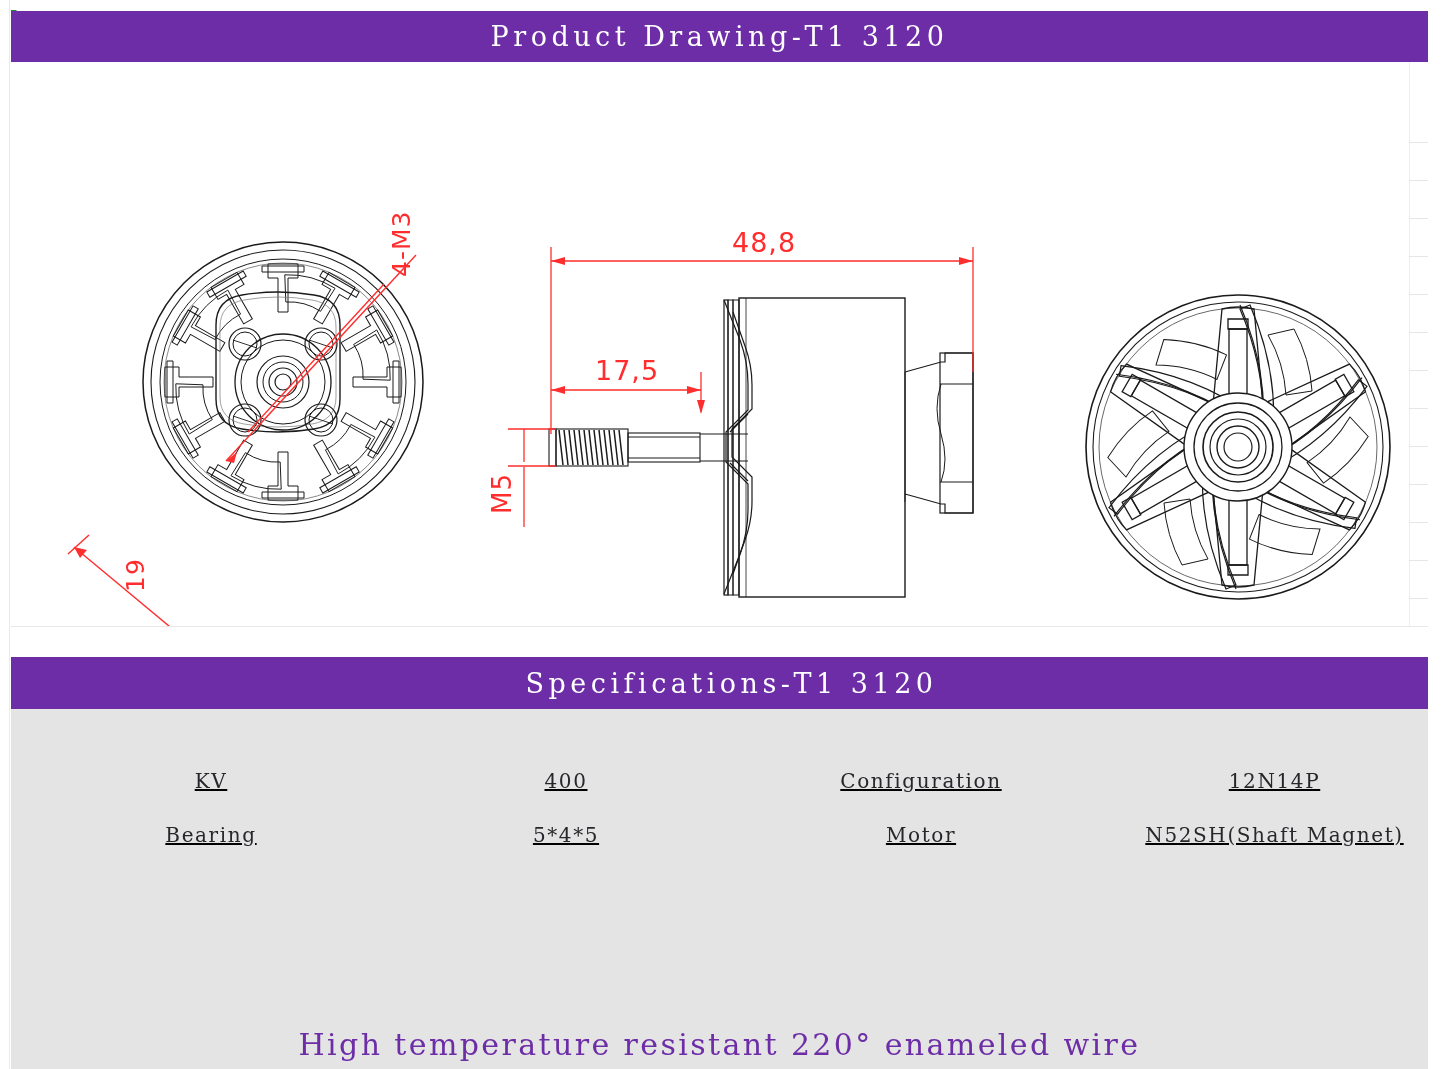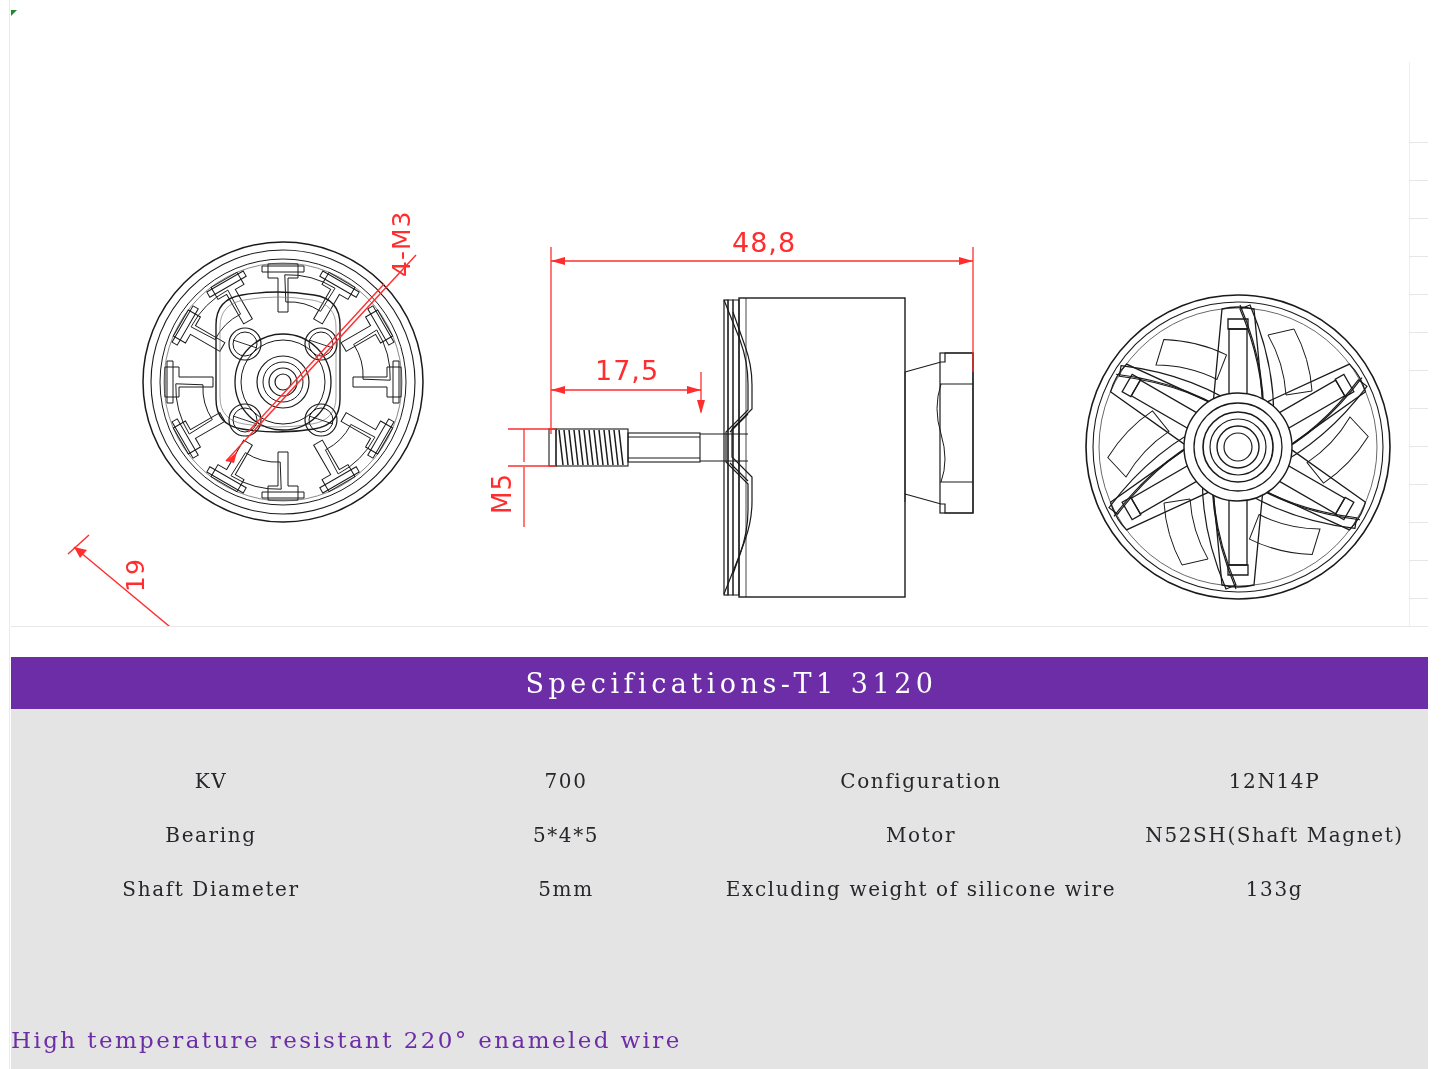--- a/index.html
+++ b/index.html
@@ -112,20 +112,21 @@
     left: 11px; top: 709px;
     width: 1417px; height: 360px;
     background: #e4e4e4;
     box-sizing: border-box;
   }
   .spec-table {
     position: absolute;
     left: 0; top: 45px;
     width: 1417px;
     border-collapse: collapse;
+    text-decoration: underline;
   }
   .spec-table td {
     height: 54px;
     font-family: "DejaVu Serif", serif;
     font-size: 20px;
     color: #27262b;
     letter-spacing: 1.6px;
     text-align: center;
     vertical-align: middle;
     white-space: nowrap;
@@ -133,36 +134,40 @@
   }
   .col-label-a { width: 400px; }
   .col-value-a { width: 310px; }
   .col-label-b { width: 400px; }
   .col-value-b { width: 307px; }
 
   .spec-note {
     position: absolute;
     left: 0; top: 318px;
     width: 1417px;
+    text-align: center;
     color: #6d2da6;
     font-family: "DejaVu Serif", serif;
-    font-size: 23px;
+    font-size: 30px;
     letter-spacing: 2.4px;
     white-space: nowrap;
   }
 </style>
 </head>
 <body>
 
 <div class="page">
 
   <div class="edge-left"></div>
   <div class="corner-speck"></div>
   <div class="edge-right-track"></div>
 
+  <div class="band" id="drawing-band">
+    <div class="band-title">Product Drawing-T1 3120</div>
+  </div>
 
   <div class="drawing-area">
 
     <div class="right-rule-divider"></div>
     <div class="right-rules">
       <i style="top:18px"></i>
         <i style="top:56px"></i>
         <i style="top:94px"></i>
       <i style="top:132px"></i>
         <i style="top:170px"></i>
@@ -484,35 +489,29 @@
 
   <div class="band" id="spec-band">
     <div class="band-title">Specifications-T1 3120</div>
   </div>
 
   <div class="spec-area">
     <table class="spec-table">
       <tbody>
         <tr>
           <td class="col-label-a">KV</td>
-          <td class="col-value-a">700</td>
+          <td class="col-value-a">400</td>
           <td class="col-label-b">Configuration</td>
           <td class="col-value-b">12N14P</td>
         </tr>
         <tr>
           <td class="col-label-a">Bearing</td>
           <td class="col-value-a">5*4*5</td>
           <td class="col-label-b">Motor</td>
           <td class="col-value-b">N52SH(Shaft Magnet)</td>
         </tr>
-        <tr>
-          <td class="col-label-a">Shaft Diameter</td>
-          <td class="col-value-a">5mm</td>
-          <td class="col-label-b">Excluding weight of silicone wire</td>
-          <td class="col-value-b">133g</td>
-        </tr>
       </tbody>
     </table>
 
     <div class="spec-note">High temperature resistant 220° enameled wire</div>
   </div>
 
 </div>
 
 </body></html>

